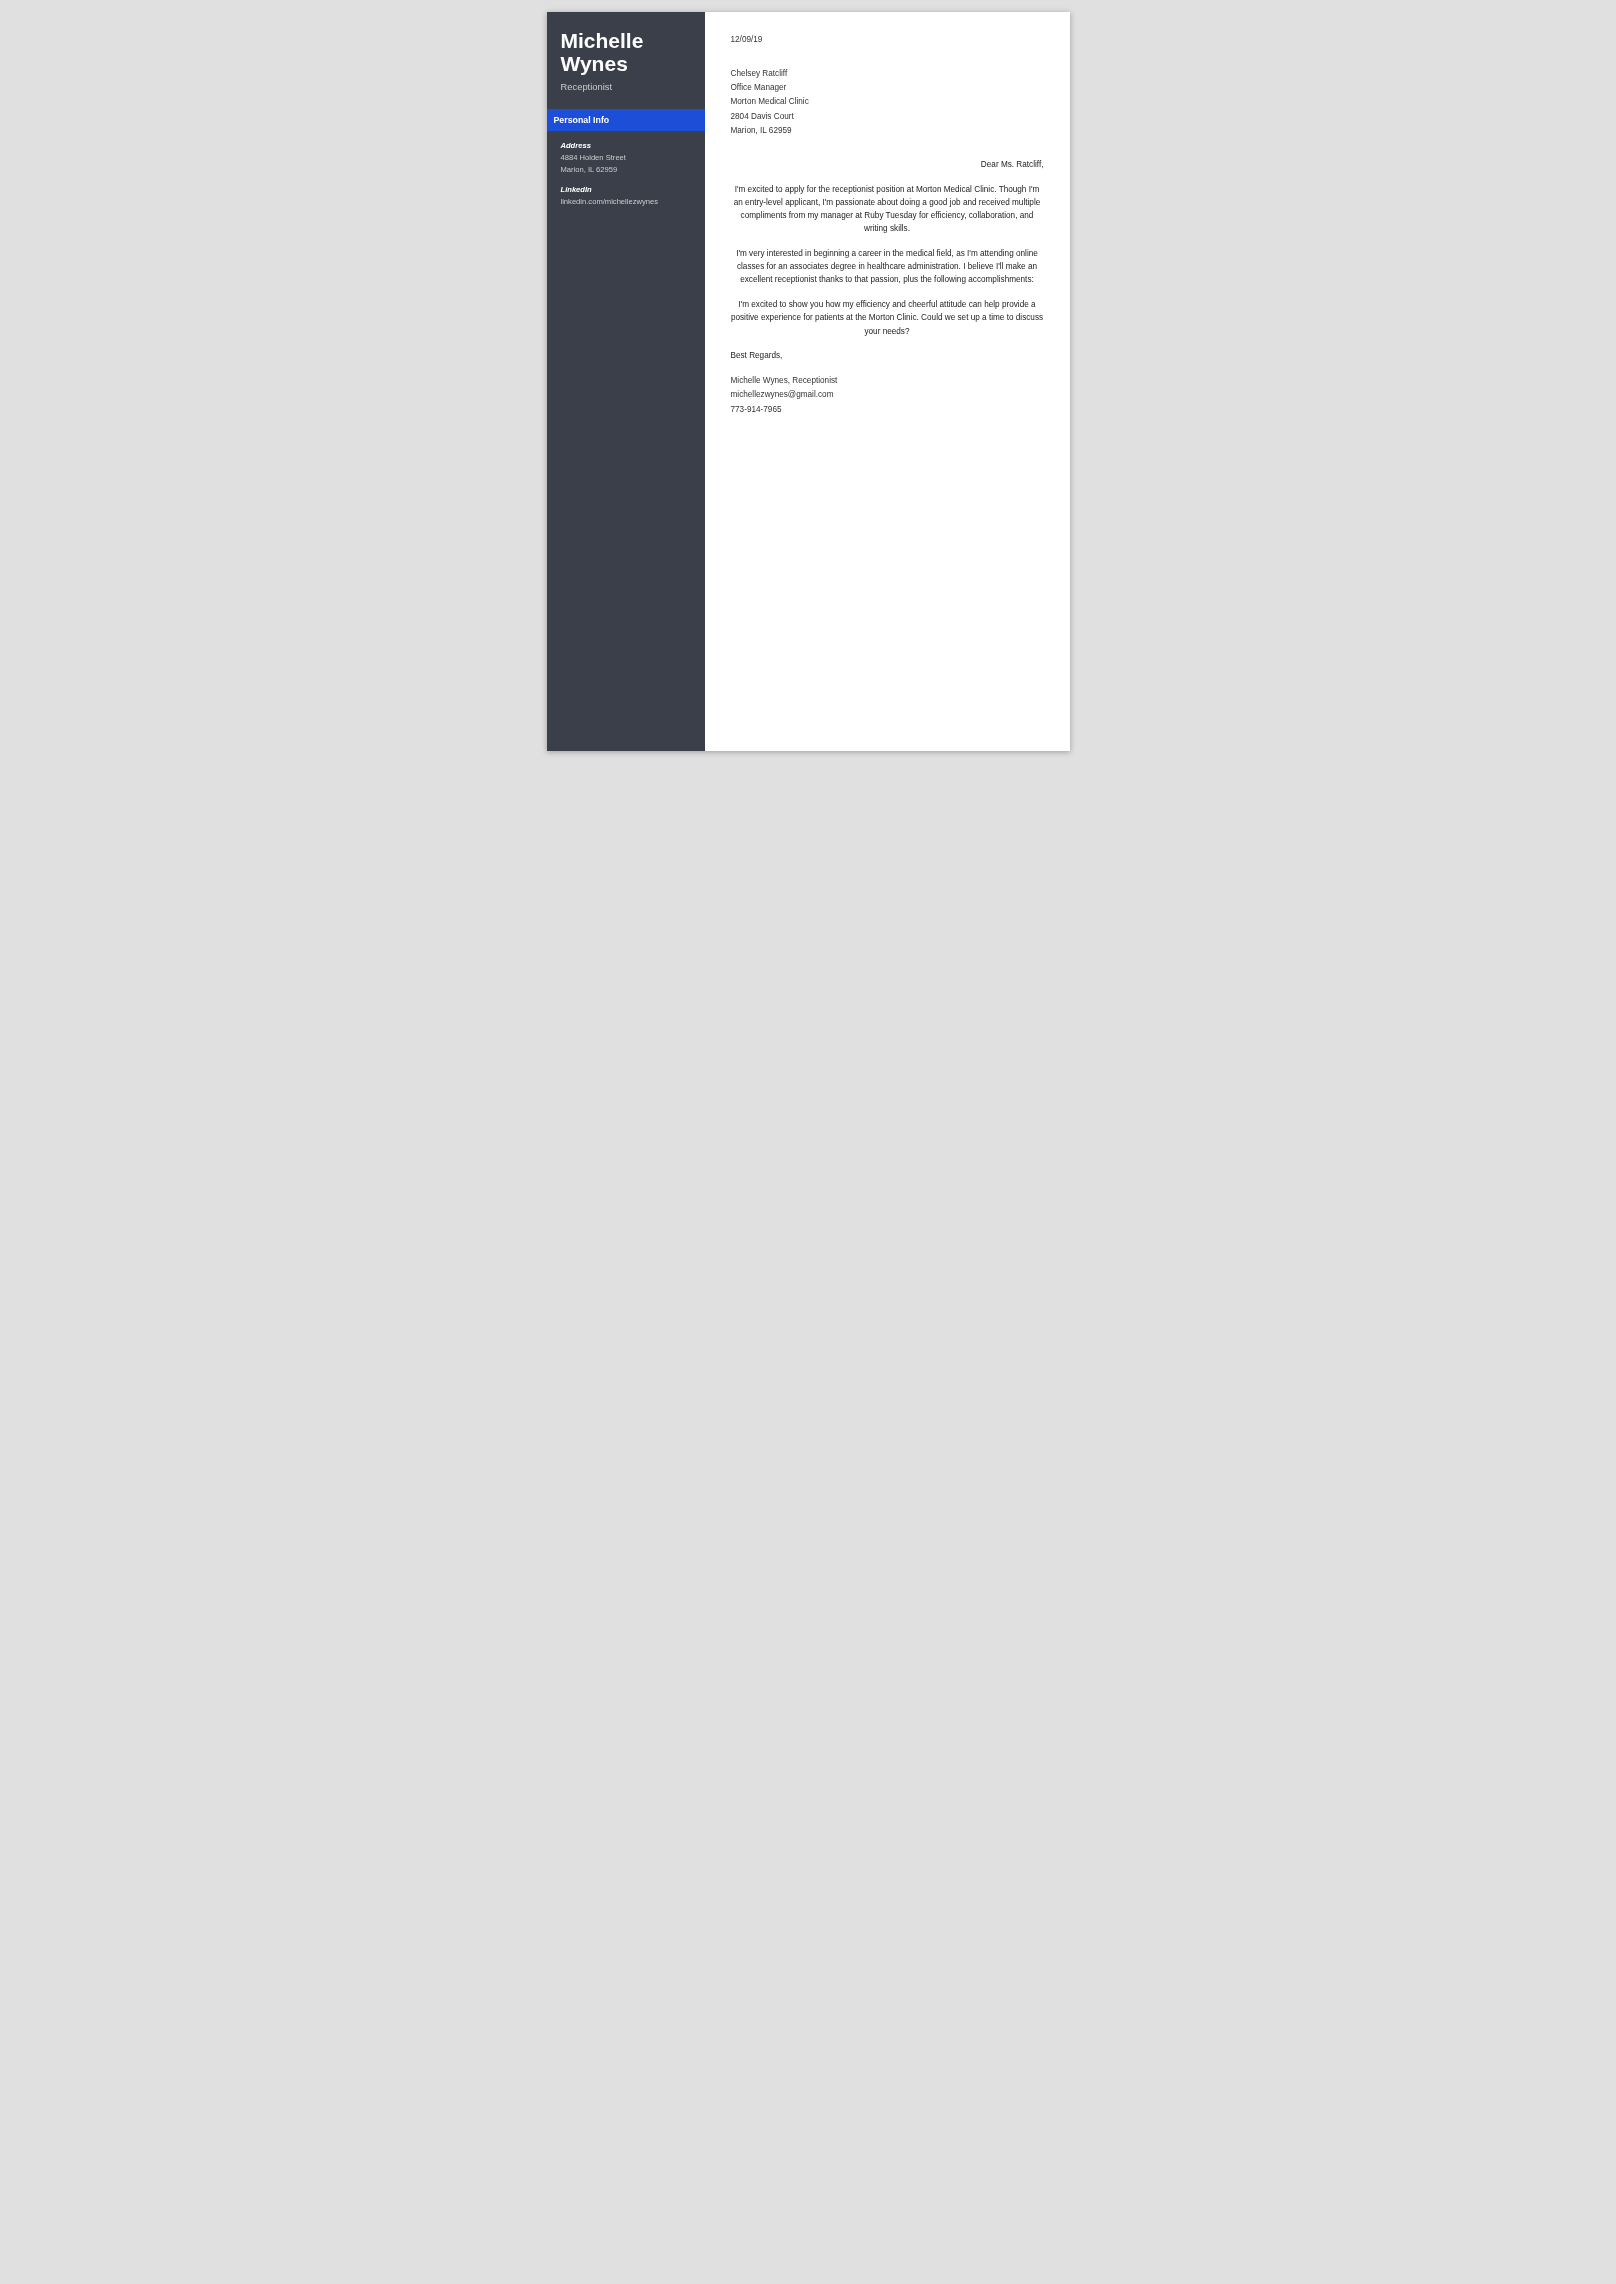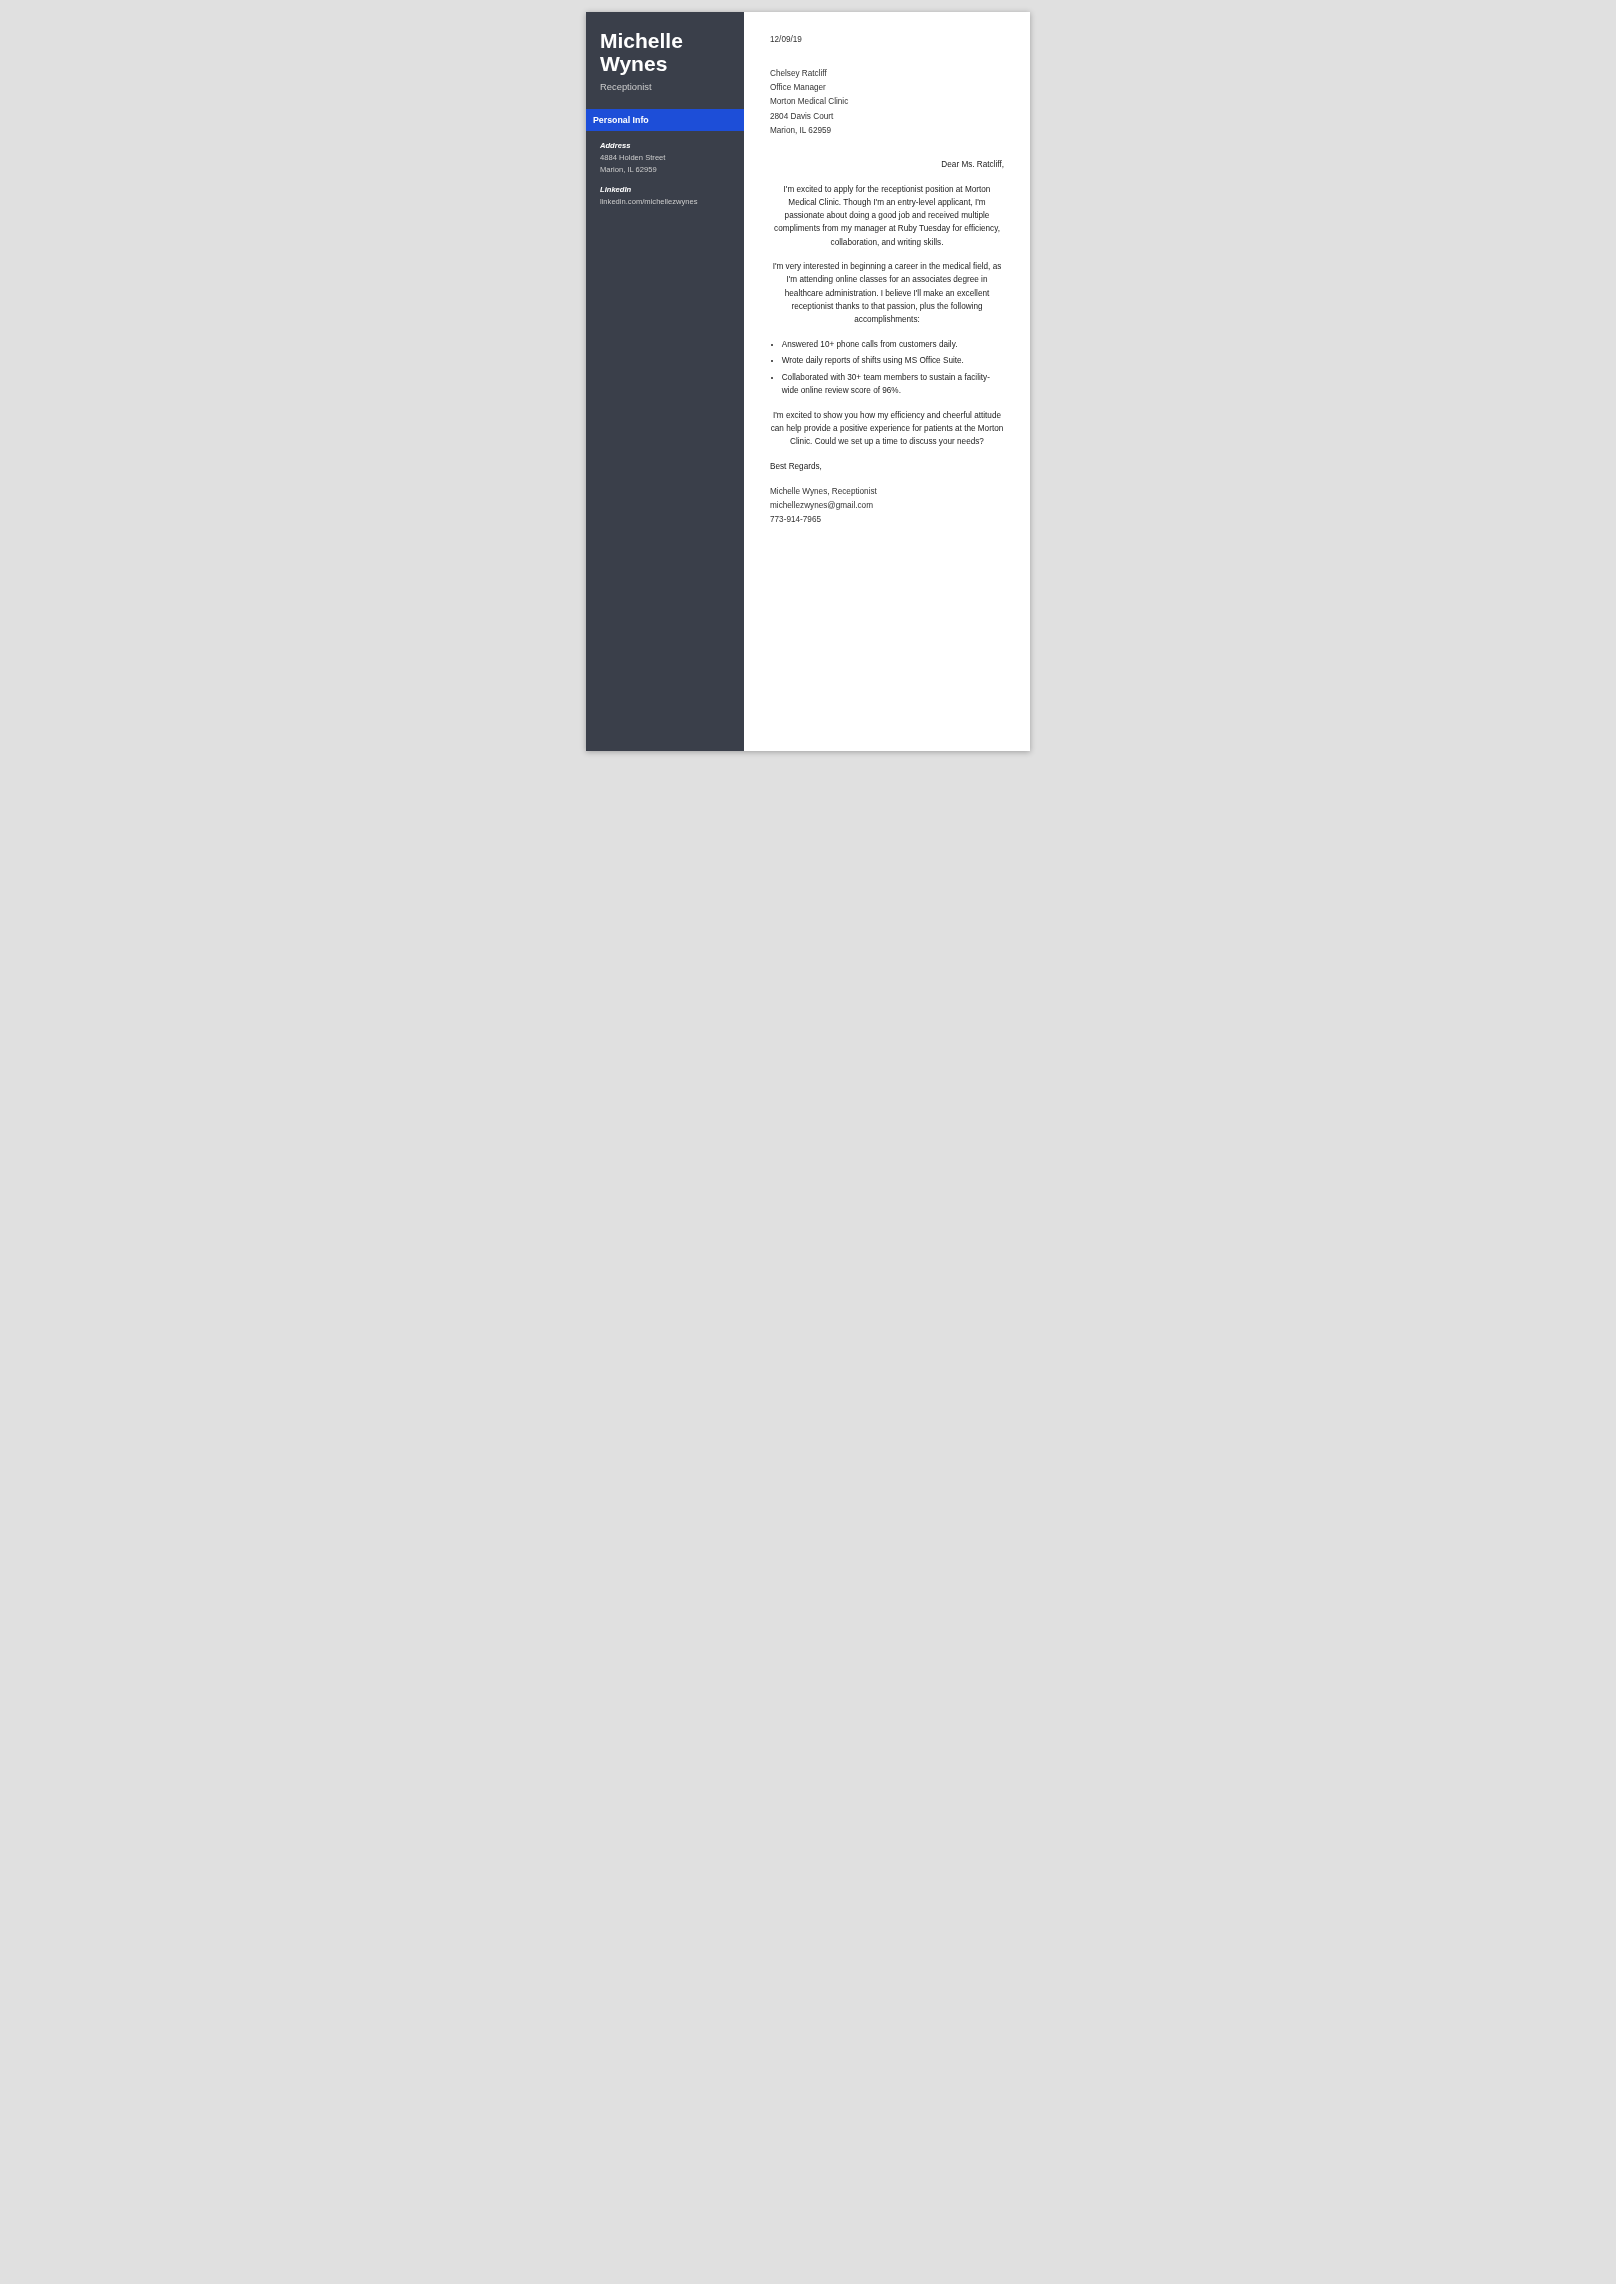--- a/index.html
+++ b/index.html
@@ -13,21 +13,21 @@
       background: #e0e0e0;
       display: flex;
       justify-content: center;
       align-items: flex-start;
       min-height: 100vh;
       padding: 11.7px;
     }
 
     .document {
       display: flex;
-      width: 444px;
+      width: 523px;
       min-height: 739px;
       background: white;
       box-shadow: 0 1.2px 5.9px rgba(0,0,0,0.3);
     }
 
     .sidebar {
       width: 158px;
       min-width: 158px;
       background: #3a3f4a;
       color: white;
@@ -170,25 +170,20 @@
       <p>2804 Davis Court</p>
       <p>Marion, IL 62959</p>
     </div>
 
     <div class="salutation">Dear Ms. Ratcliff,</div>
 
     <p class="body-paragraph">I'm excited to apply for the receptionist position at Morton Medical Clinic. Though I'm an entry-level applicant, I'm passionate about doing a good job and received multiple compliments from my manager at Ruby Tuesday for efficiency, collaboration, and writing skills.</p>
 
     <p class="body-paragraph">I'm very interested in beginning a career in the medical field, as I'm attending online classes for an associates degree in healthcare administration. I believe I'll make an excellent receptionist thanks to that passion, plus the following accomplishments:</p>
 
-    <ul class="bullet-list">
-    <li>Answered 10+ phone calls from customers daily.</li>
-        <li>Wrote daily reports of shifts using MS Office Suite.</li>
-        <li>Collaborated with 30+ team members to sustain a facility-wide online review score of 96%.</li>
-      </ul>
 
     <p class="body-paragraph">I'm excited to show you how my efficiency and cheerful attitude can help provide a positive experience for patients at the Morton Clinic. Could we set up a time to discuss your needs?</p>
 
     <div class="closing">Best Regards,</div>
 
     <div class="signature-block">
       <p>Michelle Wynes, Receptionist</p>
       <p>michellezwynes@gmail.com</p>
       <p>773-914-7965</p>
     </div>

